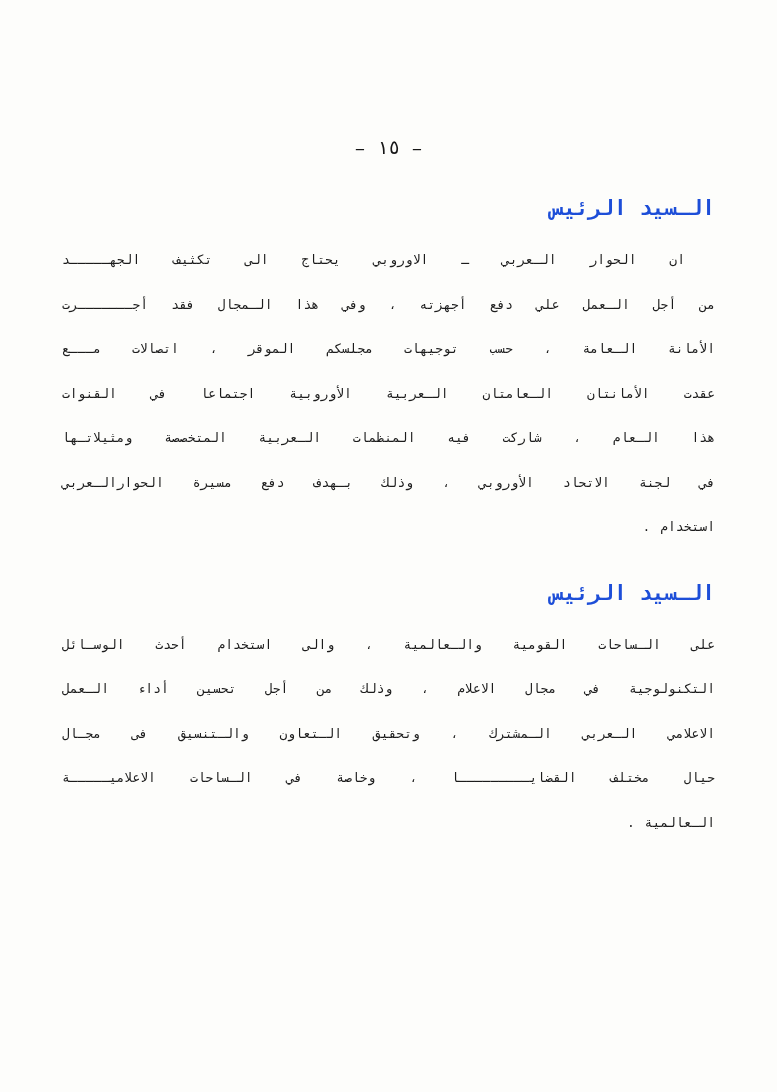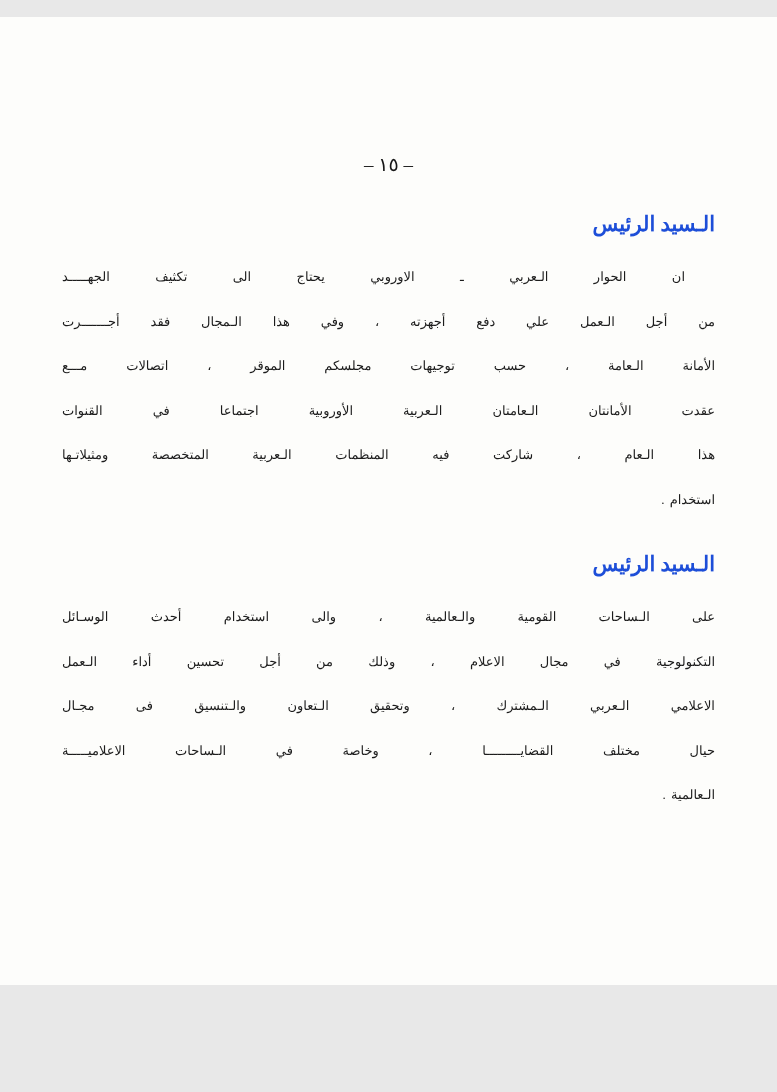--- a/index.html
+++ b/index.html
@@ -3,26 +3,26 @@
 <meta charset="utf-8">
 <style>
   html, body {
     margin: 0;
     padding: 0;
     background: #e8e8e8;
   }
   .page {
     position: relative;
     width: 777px;
-    height: 968px;
-    margin: 17px auto;
+    height: 1092px;
+    margin: 0 auto;
     background: #fdfdfb;
     color: #1c1c1c;
     direction: rtl;
-    font-family: Liberation Serif, serif;
+    font-family: Liberation Mono, monospace;
     overflow: hidden;
   }
   .content {
     position: absolute;
     top: 0;
     right: 62px;
     left: 62px;
   }
   .page-number {
     margin-top: 136px;
@@ -71,20 +71,21 @@
     <div class="page-number">– ١٥ –</div>
 
     <section>
       <h2 class="heading">الـسيد الرئيس</h2>
       <div class="paragraph">
         <p class="line first">ان الحوار الـعربي ـ الاوروبي يحتاج الى تكثيف الجهـــــد</p>
         <p class="line">من أجل الـعمل علي دفع أجهزته ، وفي هذا الـمجال فقد أجـــــــرت</p>
         <p class="line">الأمانة الـعامة ، حسب توجيهات مجلسكم الموقر ، اتصالات مـــع</p>
         <p class="line">عقدت الأمانتان الـعامتان الـعربية الأوروبية اجتماعا في القنوات</p>
         <p class="line">هذا الـعام ، شاركت فيه المنظمات الـعربية المتخصصة ومثيلاتـها</p>
+        <p class="line">في لجنة الاتحاد الأوروبي ، وذلك بـهدف دفع مسيرة الحوارالـعربي</p>
         <p class="line last">استخدام .</p>
       </div>
     </section>
 
     <section>
       <h2 class="heading second">الـسيد الرئيس</h2>
       <div class="paragraph">
         <p class="line">على الـساحات القومية والـعالمية ، والى استخدام أحدث الوسـائل</p>
         <p class="line">التكنولوجية في مجال الاعلام ، وذلك من أجل تحسين أداء الـعمل</p>
         <p class="line">الاعلامي الـعربي الـمشترك ، وتحقيق الـتعاون والـتنسيق فى مجـال</p>

